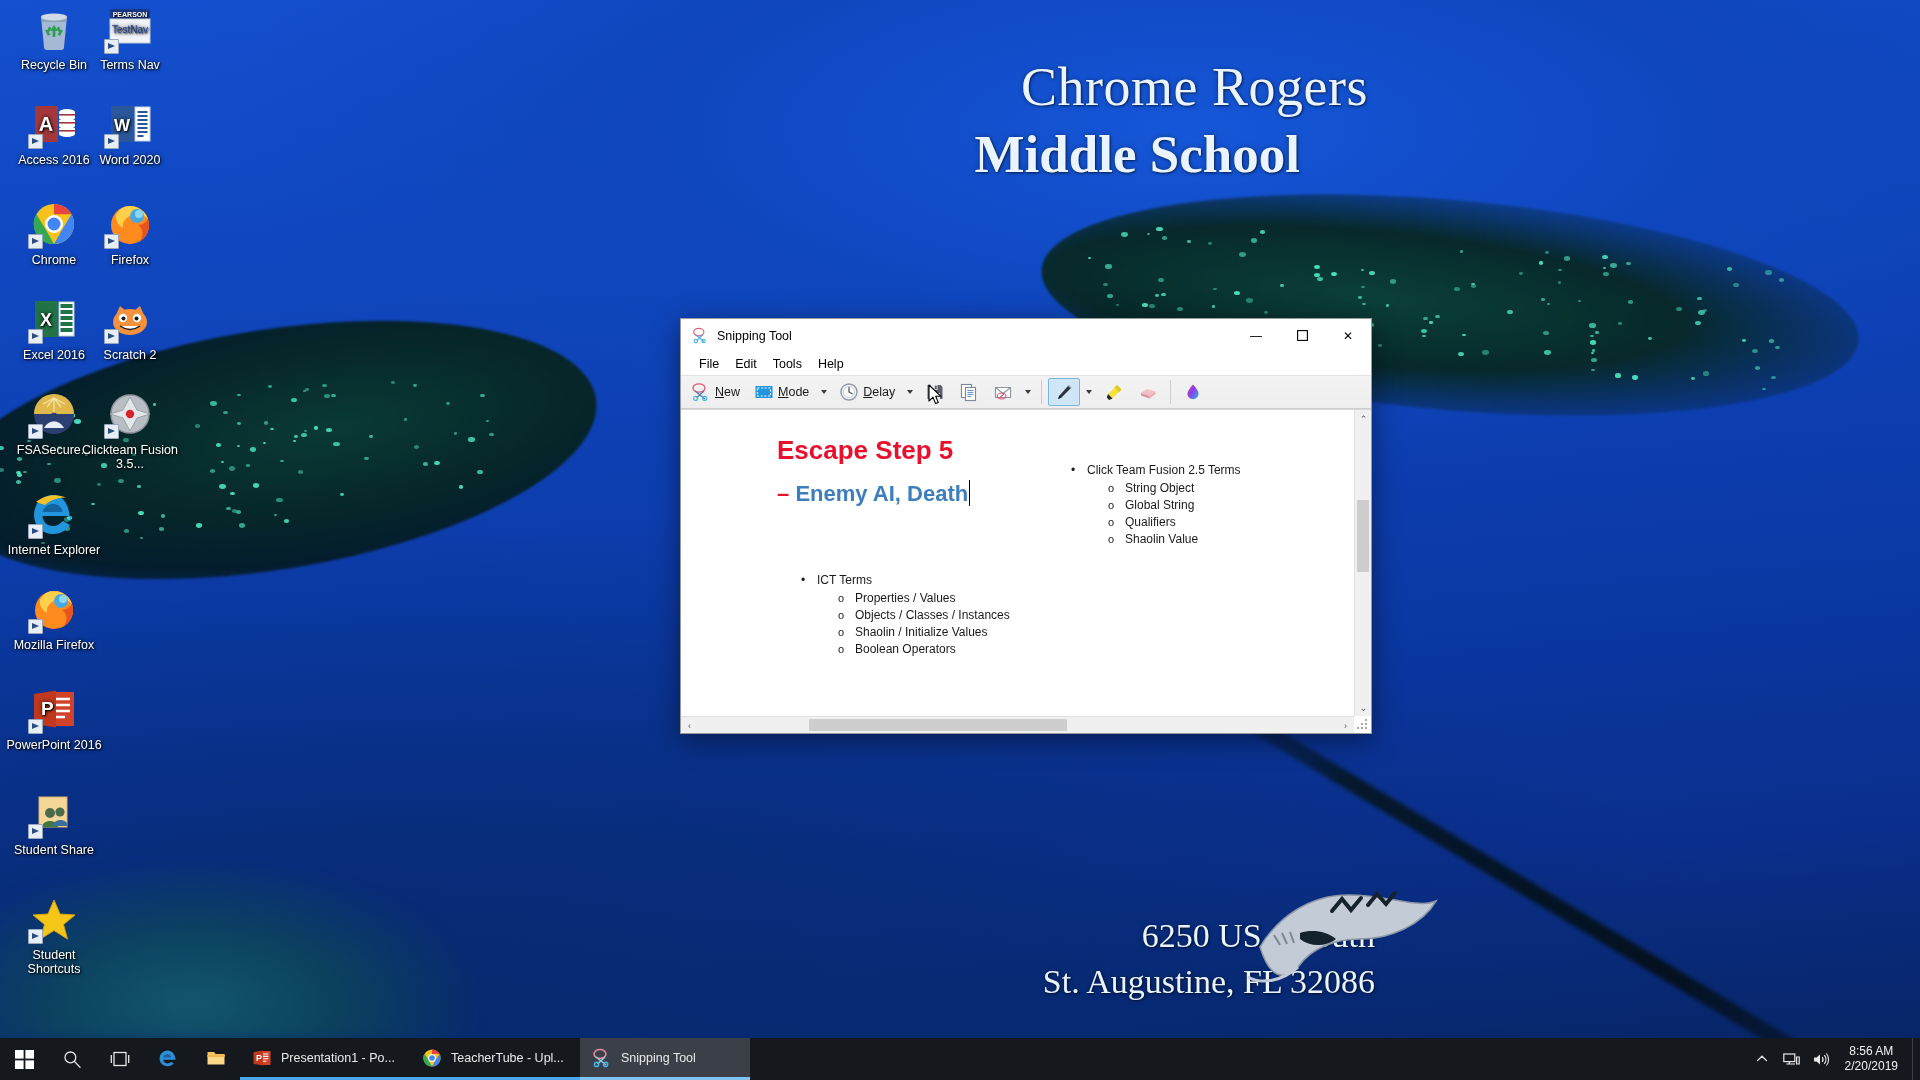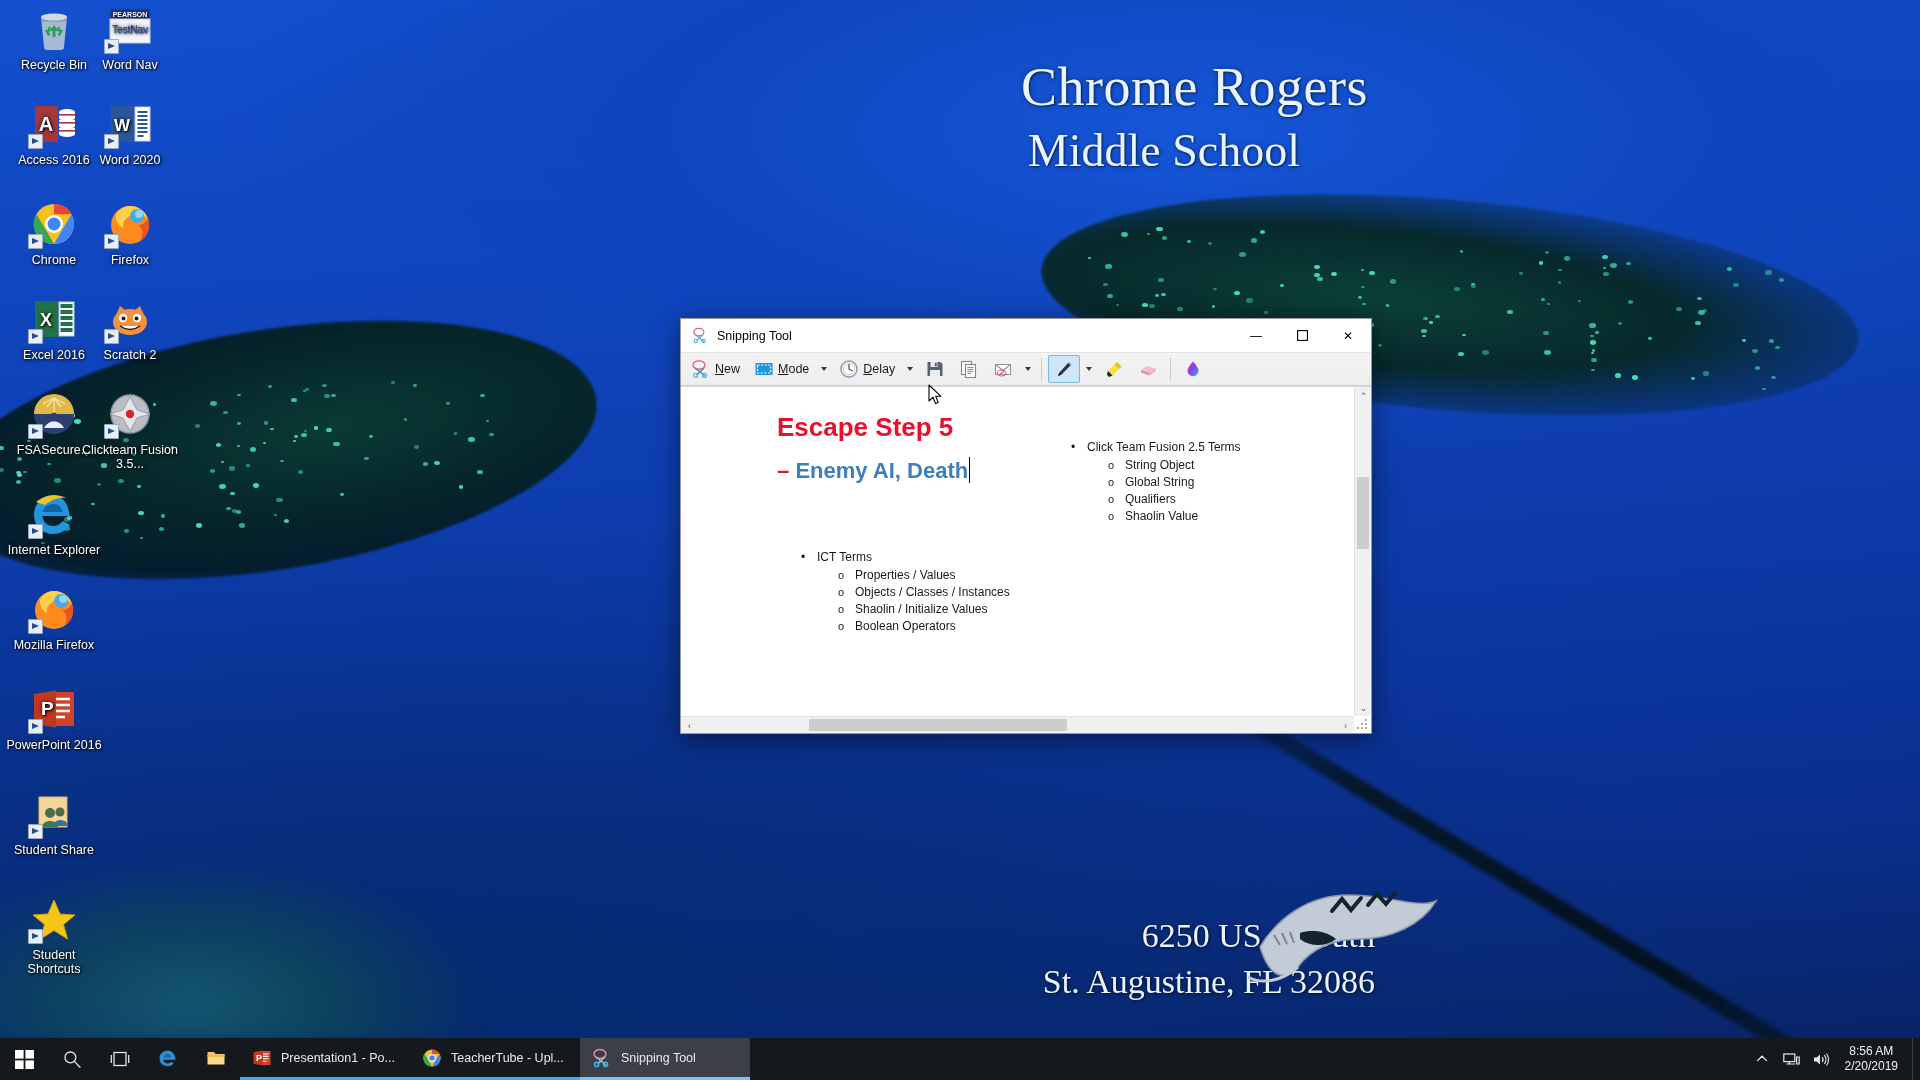--- a/index.html
+++ b/index.html
@@ -63,21 +63,21 @@
 
   
   #school-name, #school-sub, #addr-1, #addr-2 {
     position: absolute;
     color: #eaf4ff;
     font-family: "Liberation Serif", serif;
     text-shadow: 0 0 5px rgba(0,0,0,.35), 1px 1px 2px rgba(0,0,0,.5);
     white-space: nowrap;
   }
   #school-name { right: 552px; top: 56px; font-size: 54px; letter-spacing: .5px; }
-  #school-sub  { right: 620px; top: 124px; font-size: 46px; }
+  #school-sub  { right: 620px; top: 124px; font-size: 53px; font-weight: bold; }
   #addr-1      { right: 545px; top: 917px; font-size: 34px; }
   #addr-2      { right: 545px; top: 963px; font-size: 34px; }
 
   
   #logo-ray {
     position: absolute; left: 1240px; top: 855px;
     width: 250px; height: 150px;
   }
 
   
@@ -590,21 +590,21 @@
         <span class="lbl">Recycle Bin</span>
       </div>
       <div class="dicon" style="left: 82px; top: 5px;">
         <div class="glyph">
         <svg viewBox="0 0 48 48">
             <rect x="4" y="4" width="40" height="10" fill="#1c3d94"></rect>
         <text x="24" y="12" text-anchor="middle" font-family="Liberation Sans, sans-serif" font-size="7" font-weight="bold" fill="#fff">PEARSON</text>
         <rect x="4" y="14" width="40" height="24" fill="#f1f4f9" stroke="#c3ccd8"></rect>
         <text x="24" y="28" text-anchor="middle" font-family="Liberation Sans, sans-serif" font-size="10" fill="#1c3d94">TestNav</text>
           </svg><span class="shortcut-arrow"></span></div>
-        <span class="lbl">Word Nav</span>
+        <span class="lbl">Terms Nav</span>
       </div>
       <div class="dicon" style="left: 6px; top: 100px;">
         <div class="glyph">
         <svg viewBox="0 0 48 48">
             <path d="M5 6 h23 v36 h-23 z" fill="#a4373a"></path>
         <text x="16" y="31" text-anchor="middle" font-family="Liberation Sans, sans-serif" font-size="20" font-weight="bold" fill="#fff">A</text>
         <g fill="#fff">
               <ellipse cx="37" cy="12" rx="8" ry="3"></ellipse>
               <rect x="29" y="12" width="16" height="6"></rect>
               <ellipse cx="37" cy="18" rx="8" ry="3"></ellipse>
@@ -774,20 +774,26 @@
         <div class="winbtn">—</div>
         <div class="winbtn">
           <svg width="11" height="11" viewBox="0 0 11 11">
             <rect x="0.6" y="0.6" width="9.8" height="9.8" fill="none" stroke="#000" stroke-width="1.1"></rect>
           </svg>
         </div>
         <div class="winbtn close">✕</div>
       </div>
     </div>
 
+    <div id="snip-menubar">
+      <div class="menu-item">File</div>
+      <div class="menu-item">Edit</div>
+      <div class="menu-item">Tools</div>
+      <div class="menu-item">Help</div>
+    </div>
 
     <div id="snip-toolbar">
 
       <div class="tb-btn">
         <svg class="tb-ico" viewBox="0 0 20 20">
           <ellipse cx="8" cy="6" rx="6" ry="4.2" fill="none" stroke="#e05a7a" stroke-width="1.3"></ellipse>
           <path d="M4 9 L14 17 M13 9 L5.5 16" stroke="#4f7fa8" stroke-width="1.3" fill="none"></path>
           <circle cx="4.6" cy="16.4" r="2" fill="none" stroke="#45b7e8" stroke-width="1.2"></circle>
           <circle cx="13.6" cy="16.4" r="2" fill="none" stroke="#45b7e8" stroke-width="1.2"></circle>
         </svg>

